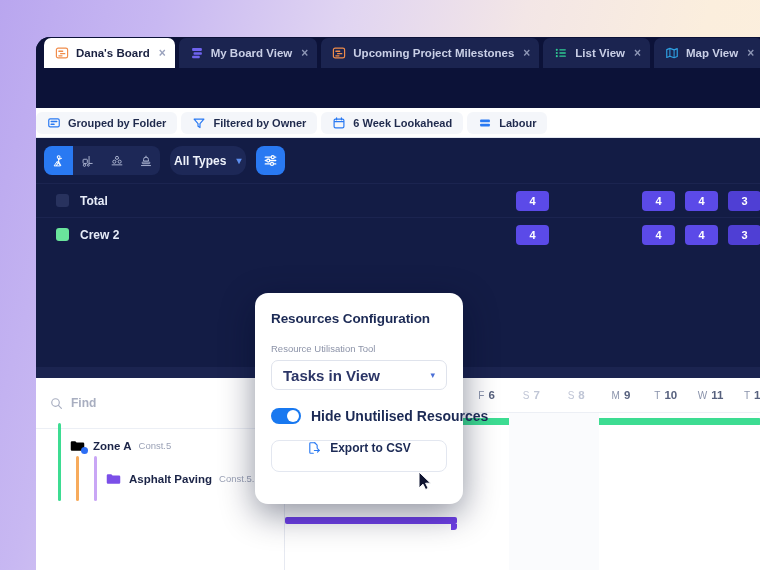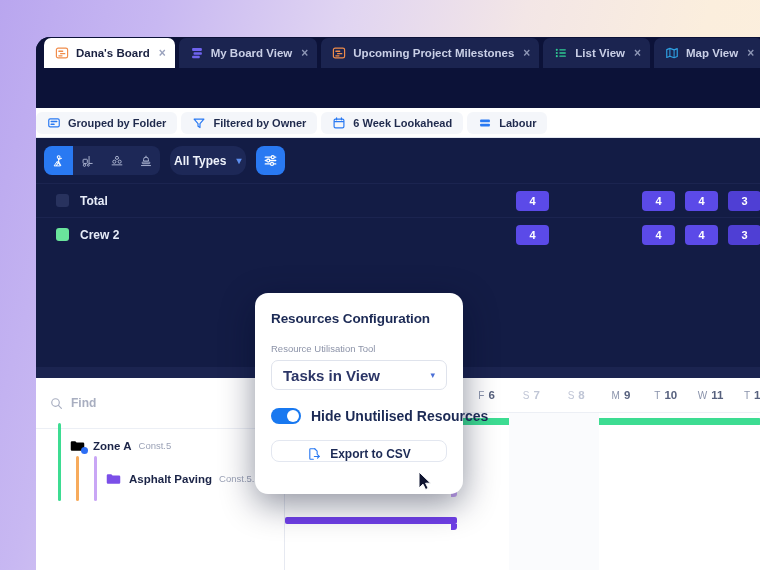--- a/index.html
+++ b/index.html
@@ -274,24 +274,24 @@
     position: absolute;
     right: 2px; top: 2px;
     width: 12px; height: 12px;
     border-radius: 50%;
     background: #fff;
   }
   #toggle-label { color: #1c2a55; font-size: 14px; font-weight: bold; white-space: nowrap; }
 
   #export-btn {
     margin-top: 16px;
-    height: 22px;
+    height: 32px;
     border: 1px solid #e3e7f0;
     border-radius: 8px;
-    display: flex; align-items: flex-end; justify-content: center; gap: 9px;
+    display: flex; align-items: flex-start; justify-content: center; gap: 9px;
     cursor: pointer;
     position: relative;
   }
   #export-label { color: #1c2a55; font-size: 12px; font-weight: bold; }
 
   #cursor {
     position: absolute;
     left: 163px; top: 178px;
     width: 14px; height: 20px;
     pointer-events: none;

